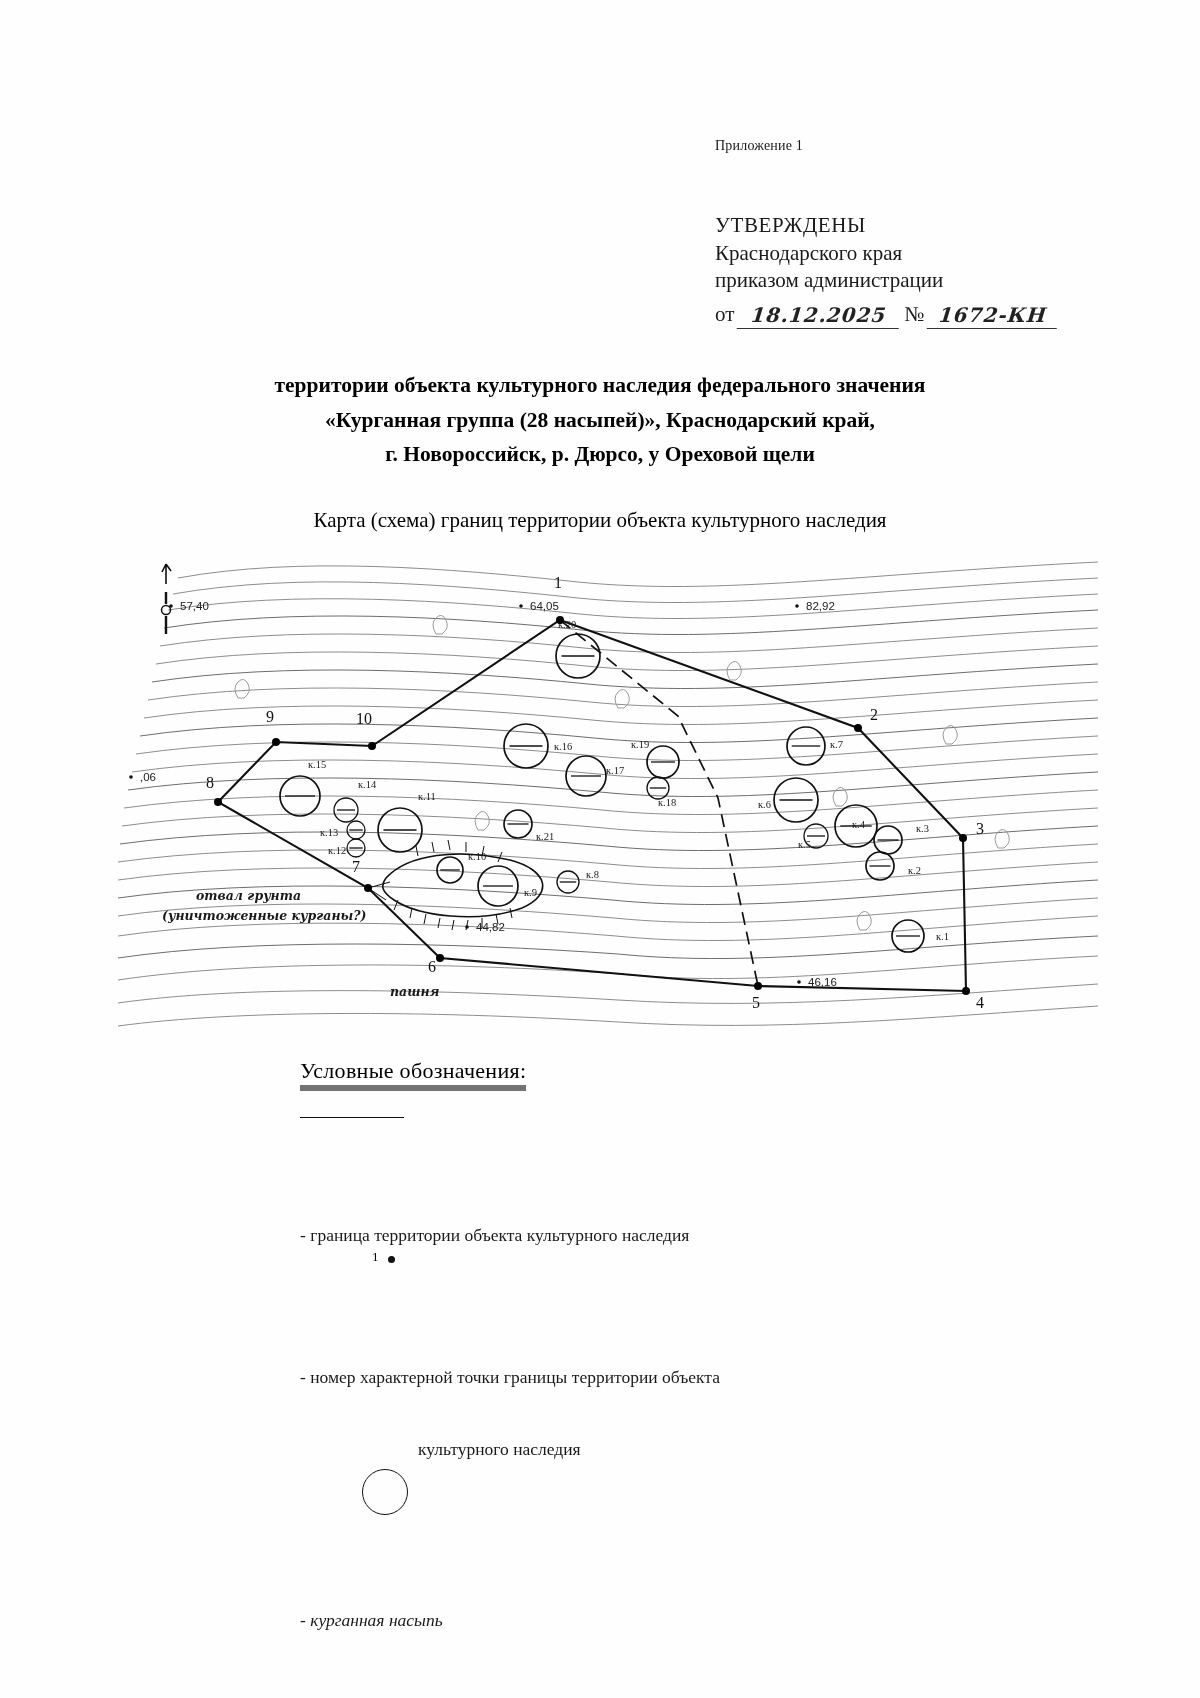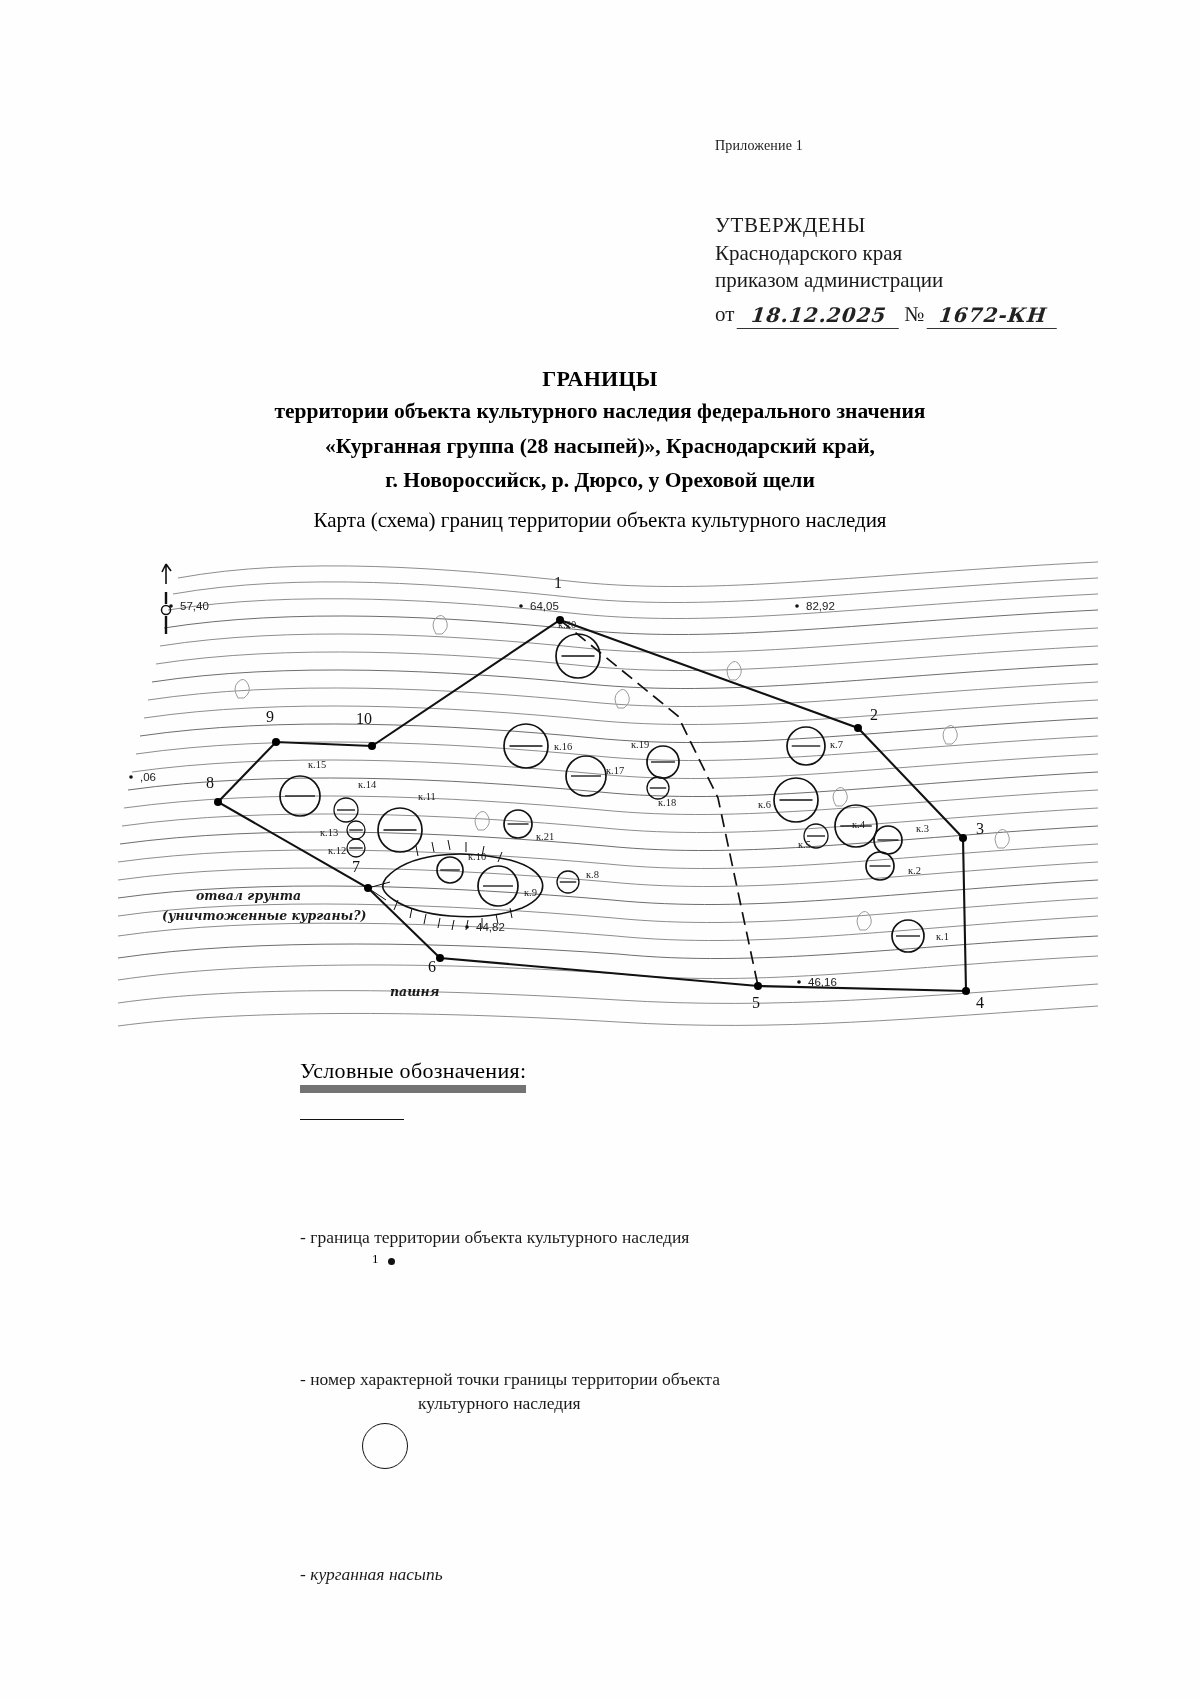--- a/index.html
+++ b/index.html
@@ -48,26 +48,26 @@
   .bound-d{fill:none;stroke:#111;stroke-width:1.7;stroke-dasharray:13 7;}
   .kurgan{fill:none;stroke:#111;stroke-width:1.7;}
   .kurgan.t{stroke-width:1.3;}
   .vpt{fill:#000;}
   .spoil{fill:none;stroke:#111;stroke-width:1.6;}
   .tick{stroke:#111;stroke-width:1;}
   .tree{fill:none;stroke:#9a9a9a;stroke-width:1;}
 
   
   .legend{position:absolute;left:300px;top:1058px;width:740px;}
-  .leg-title{font-size:22px;border-bottom:8px solid #737373;display:inline-block;padding-bottom:1px;letter-spacing:.3px;}
+  .leg-title{font-size:22px;border-bottom:6px solid #737373;display:inline-block;padding-bottom:1px;letter-spacing:.3px;}
   .leg-rows{margin-top:14px;position:relative;}
   .leg-row{display:flex;align-items:flex-start;min-height:26px;flex-direction:column;}
   .leg-sym{width:118px;flex:0 0 118px;position:relative;height:26px;}
   .leg-txt{font-size:17.5px;color:#1a1a1a;line-height:1.32;padding-top:1px;}
-  .leg-txt.ind{padding-left:118px;}
+  .leg-txt.ind{padding-left:118px;margin-top:48px;}
   .sym-line{position:absolute;left:0;top:12px;width:104px;height:0;border-top:1.6px solid #111;}
   .sym-pt-num{position:absolute;left:72px;top:2px;font-size:13px;}
   .sym-pt-dot{position:absolute;left:88px;top:9px;width:7px;height:7px;border-radius:50%;background:#111;}
   .sym-circ{position:absolute;left:62px;top:2px;width:44px;height:44px;border:1.7px solid #111;border-radius:50%;}
 </style>
 </head>
 <body>
 
 <div class="page">
 
@@ -80,21 +80,20 @@
       <div class="dateline">
         <span>от</span>
         <span class="hw dt">18.12.2025</span>
         <span>№</span>
         <span class="hw num">1672-КН</span>
       </div>
     </div>
   </div>
 
   <div class="title-wrap">
-    <div class="t-main">ГРАНИЦЫ</div>
     <div class="t-sub">территории объекта культурного наследия федерального значения</div>
     <div class="t-sub">«Курганная группа (28 насыпей)», Краснодарский край,</div>
     <div class="t-sub">г. Новороссийск, р. Дюрсо, у Ореховой щели</div>
   </div>
   <div class="t-map">Карта (схема) границ территории объекта культурного наследия</div>
 
   <div class="map">
     <svg viewBox="0 0 980 505" xmlns="http://www.w3.org/2000/svg">
       <g>
         <path class="contour" d="M60,30 C180,8 330,20 460,34 C600,48 740,26 980,14"></path>

